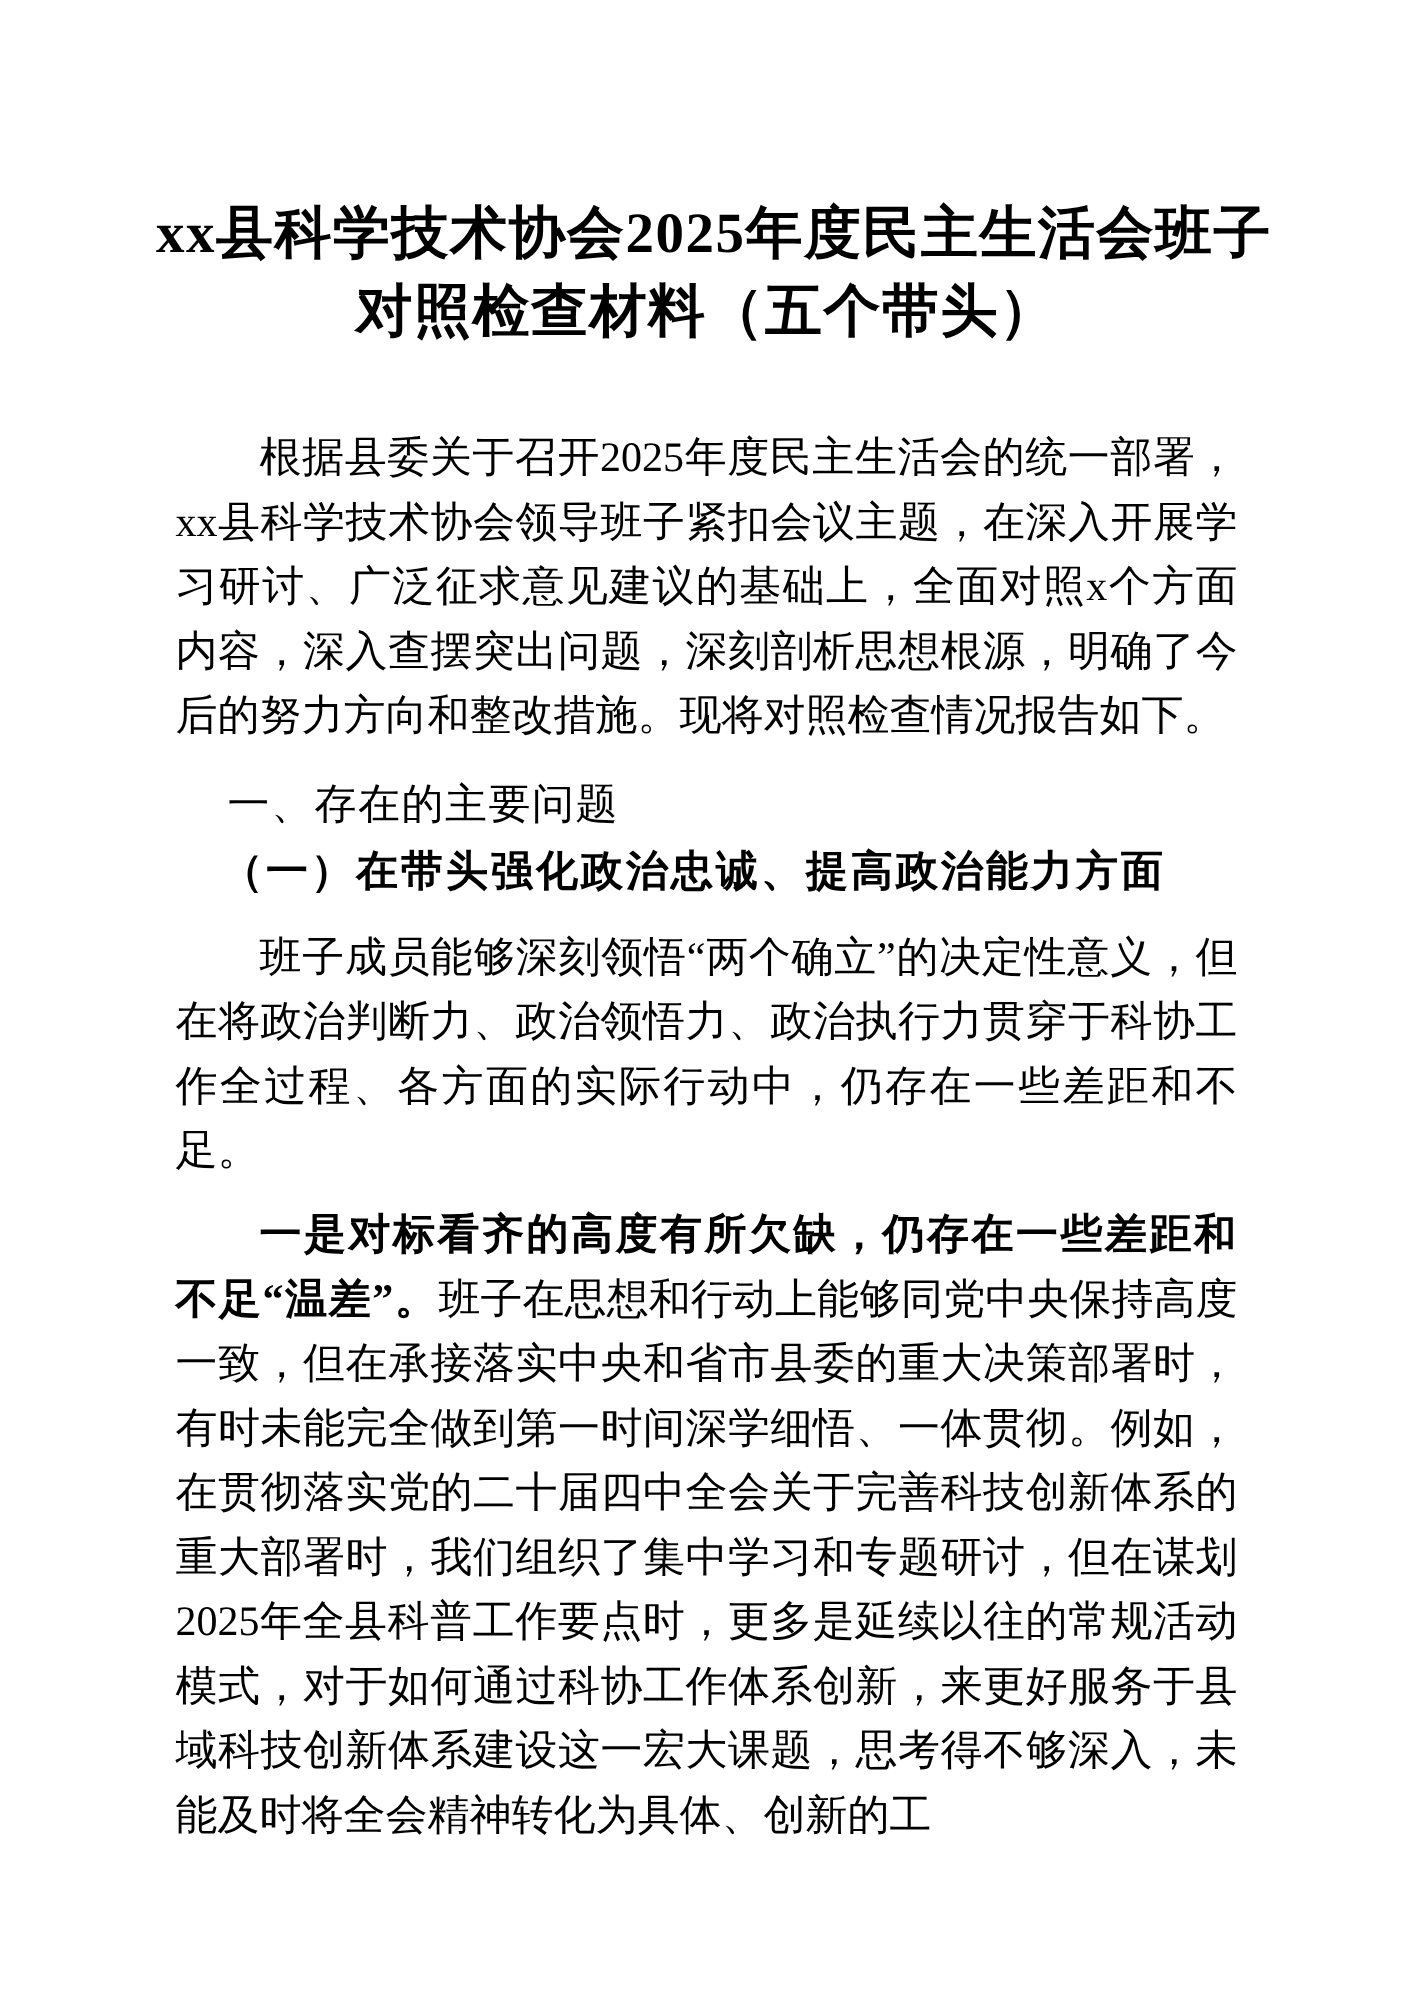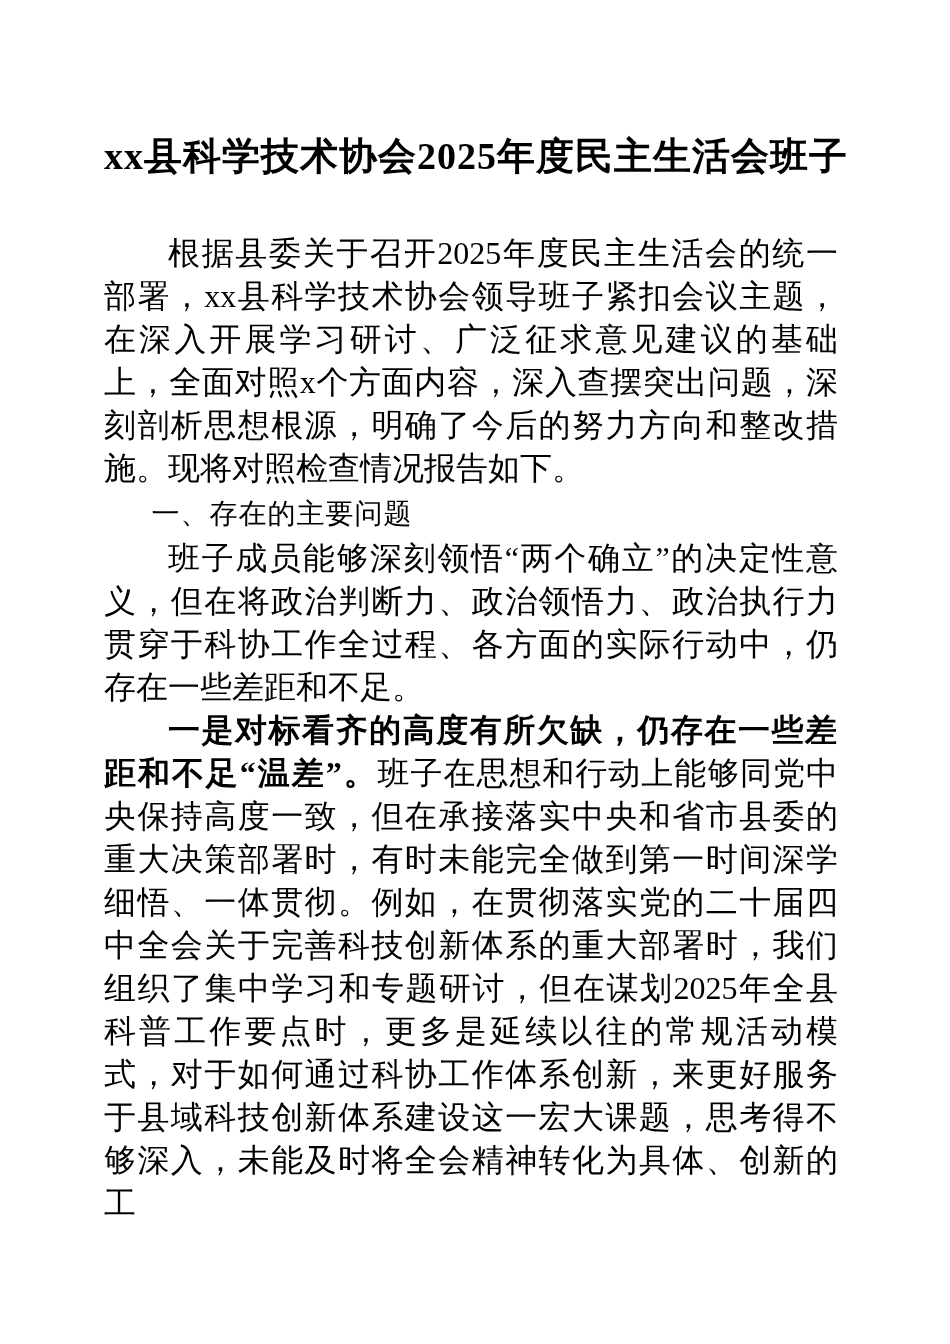--- a/index.html
+++ b/index.html
@@ -25,22 +25,22 @@
     line-height: 52px;
     font-weight: bold;
     text-align: center;
     letter-spacing: 1px;
   }
   .title-line {
     display: block;
     white-space: nowrap;
   }
   .body-para {
-    margin: 0;
-    font-size: 32px;
+    margin: 13px;
+    font-size: 28px;
     line-height: 43px;
     text-align: justify;
     text-justify: inter-ideograph;
     text-indent: 2em;
   }
   .section-heading {
     margin: 0;
     font-size: 28px;
     line-height: 47px;
     font-weight: normal;
@@ -61,24 +61,26 @@
     letter-spacing: 1px;
   }
 </style>
 </head>
 <body>
 
 <div class="page">
 
   <h1 class="doc-title">
     <span class="title-line">xx县科学技术协会2025年度民主生活会班子</span>
+    <span class="title-line">对照检查材料（五个带头）</span>
   </h1>
 
   <p class="body-para">根据县委关于召开2025年度民主生活会的统一部署，xx县科学技术协会领导班子紧扣会议主题，在深入开展学习研讨、广泛征求意见建议的基础上，全面对照x个方面内容，深入查摆突出问题，深刻剖析思想根源，明确了今后的努力方向和整改措施。现将对照检查情况报告如下。</p>
 
   <h2 class="section-heading">一、存在的主要问题</h2>
 
+  <h3 class="subsection-heading">（一）在带头强化政治忠诚、提高政治能力方面</h3>
 
   <p class="body-para">班子成员能够深刻领悟“两个确立”的决定性意义，但在将政治判断力、政治领悟力、政治执行力贯穿于科协工作全过程、各方面的实际行动中，仍存在一些差距和不足。</p>
 
   <p class="body-para"><strong class="lead-bold">一是对标看齐的高度有所欠缺，仍存在一些差距和不足“温差”。</strong><span>班子在思想和行动上能够同党中央保持高度一致，但在承接落实中央和省市县委的重大决策部署时，有时未能完全做到第一时间深学细悟、一体贯彻。例如，在贯彻落实党的二十届四中全会关于完善科技创新体系的重大部署时，我们组织了集中学习和专题研讨，但在谋划2025年全县科普工作要点时，更多是延续以往的常规活动模式，对于如何通过科协工作体系创新，来更好服务于县域科技创新体系建设这一宏大课题，思考得不够深入，未能及时将全会精神转化为具体、创新的工</span></p>
 
 </div>
 
 </body></html>

